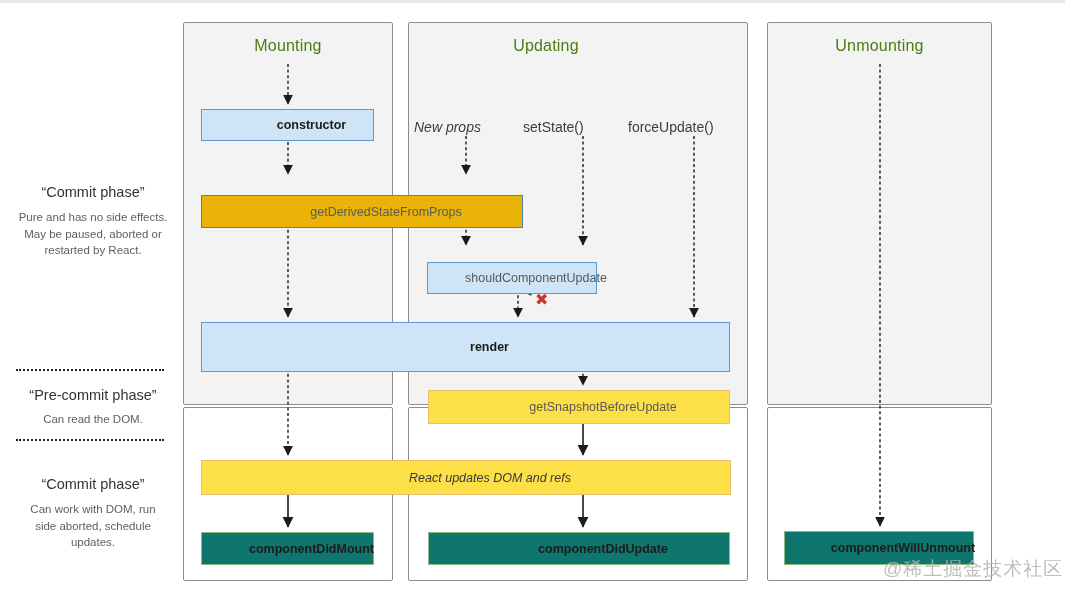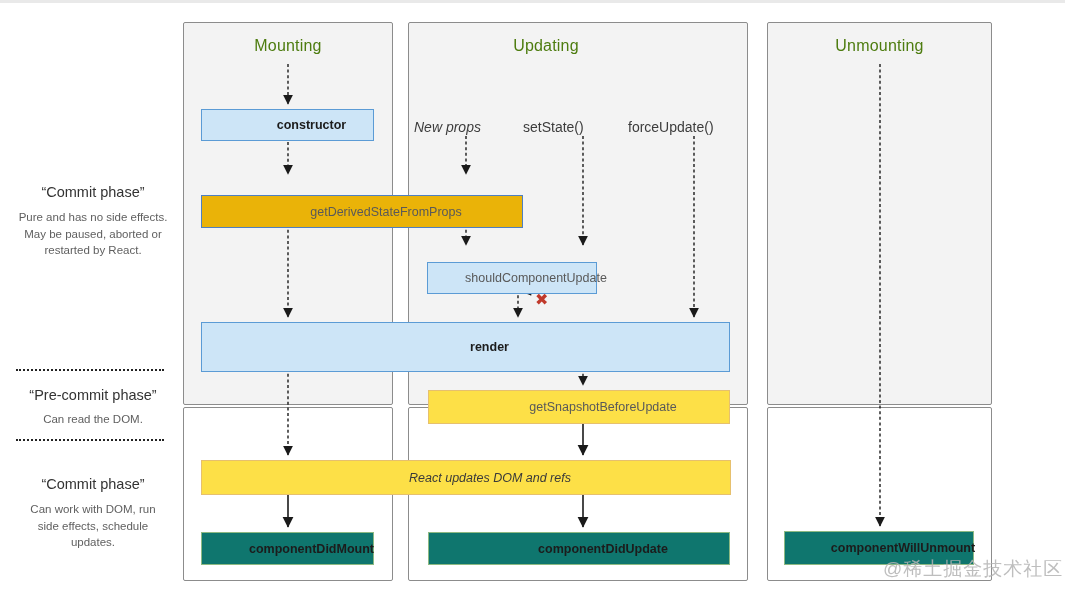--- a/index.html
+++ b/index.html
@@ -55,21 +55,21 @@
   <div class="phase-desc" style="left:18px;top:209px;width:150px">Pure and has no side effects. May be paused, aborted or restarted by React.</div>
 
   <div class="dotted-sep" style="left:16px;top:369px;width:148px"></div>
 
   <div class="phase-title" style="left:5px;top:387px;width:176px">“Pre-commit phase”</div>
   <div class="phase-desc" style="left:18px;top:411px;width:150px">Can read the DOM.</div>
 
   <div class="dotted-sep" style="left:16px;top:439px;width:148px"></div>
 
   <div class="phase-title" style="left:5px;top:476px;width:176px">“Commit phase”</div>
-  <div class="phase-desc" style="left:28px;top:501px;width:130px">Can work with DOM, run side effects, schedule updates.</div>
+  <div class="phase-desc" style="left:28px;top:501px;width:130px">Can work with DOM, run side aborted, schedule updates.</div>
 
   <div class="trigger italic" style="left:414px;top:119px;width:120px">New props</div>
   <div class="trigger" style="left:523px;top:119px;width:120px">setState()</div>
   <div class="trigger" style="left:628px;top:119px;width:120px">forceUpdate()</div>
 
   <svg class="arrows" width="1065" height="603" viewBox="0 0 1065 603">
     <defs>
       <marker id="ah" markerWidth="9" markerHeight="9" refX="6.5" refY="3.5" orient="auto">
         <path d="M0,0 L7,3.5 L0,7 z" fill="#1a1a1a"></path>
       </marker>

